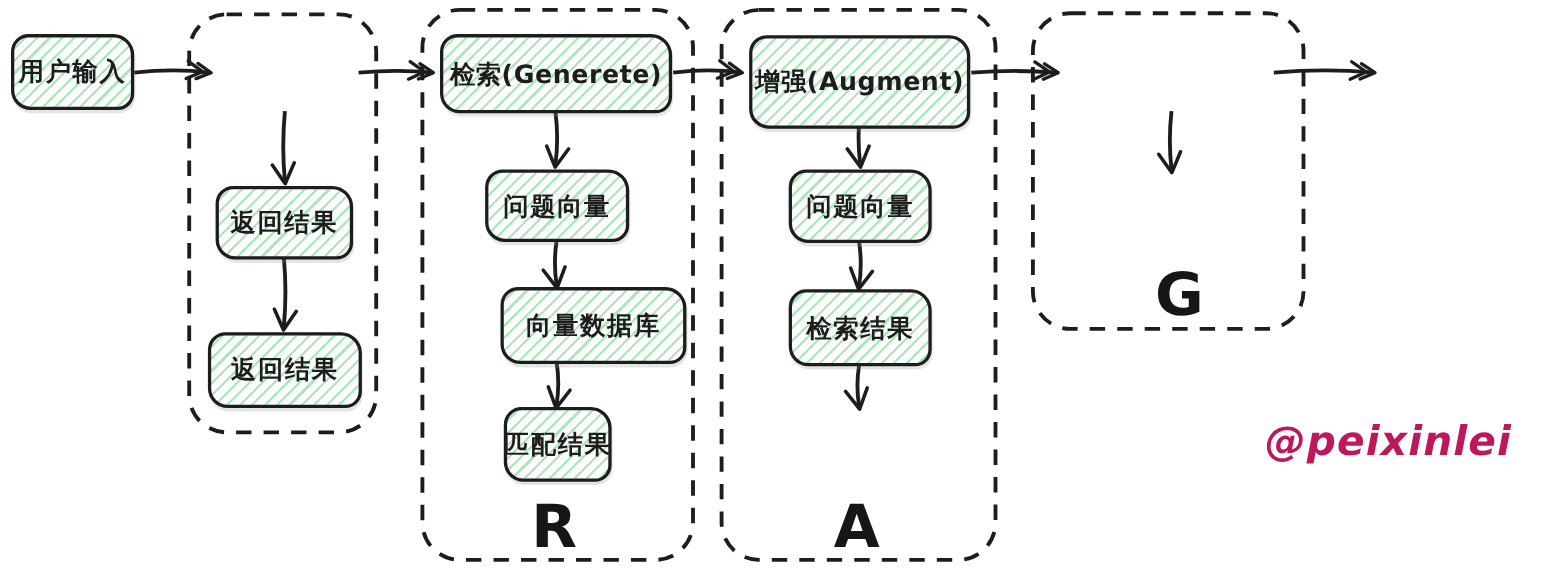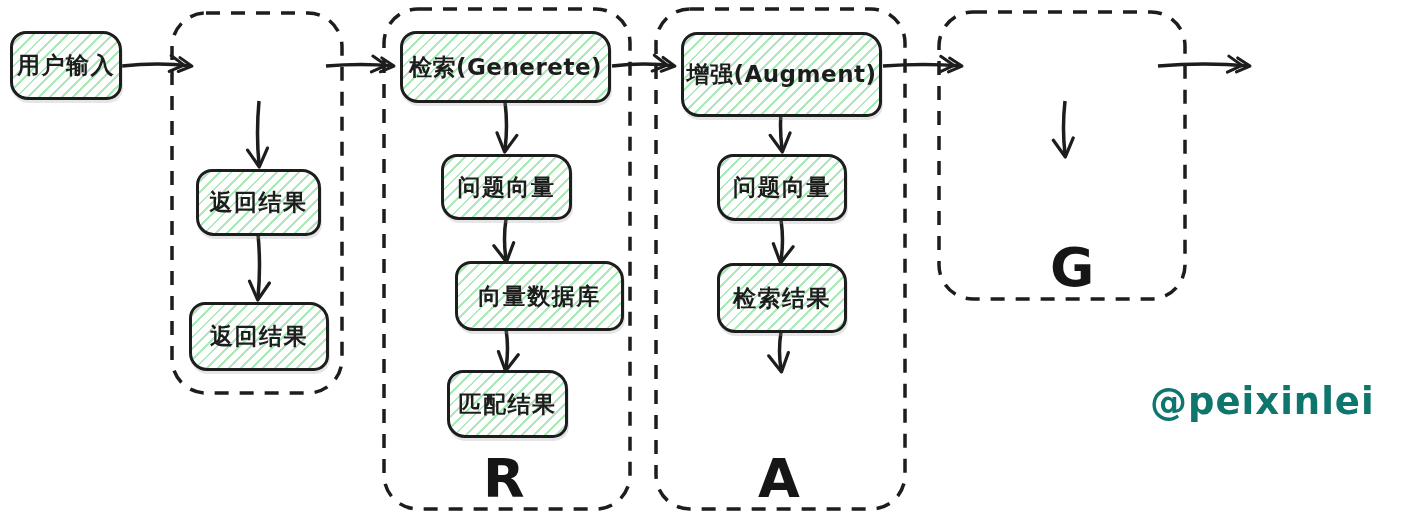--- a/index.html
+++ b/index.html
@@ -21,22 +21,22 @@
     color:#1d1d1d;
     box-shadow:1px 3px 0 rgba(150,150,150,.25);
   }
   .node.wide{letter-spacing:0.5px;}
   .big-letter{
     position:absolute;font-family:"DejaVu Sans",sans-serif;
     font-weight:900;font-size:54px;line-height:1;color:#161616;
   }
   .watermark{
     position:absolute;left:1150px;top:380px;
-    font-size:37px;font-weight:bold;
-    color:#0f766e;letter-spacing:1px;
+    font-size:37px;font-weight:bold;font-style:italic;
+    color:#be185d;letter-spacing:1px;
   }
 </style>
 </head>
 <body>
 
 <div class="canvas">
 
   <svg class="layer" viewBox="0 0 1402 521">
     <defs>
       <marker id="mV" viewBox="0 0 24 24" markerWidth="24" markerHeight="24" refX="17" refY="12" orient="auto" markerUnits="userSpaceOnUse">
@@ -70,21 +70,21 @@
   </svg>
 
   <div class="node" style="left:10px;top:31px;width:112px;height:69px">用户输入</div>
 
   <div class="node" style="left:196px;top:169px;width:125px;height:67px">返回结果</div>
   <div class="node" style="left:189px;top:302px;width:140px;height:69px">返回结果</div>
 
   <div class="node wide" style="left:400px;top:31px;width:211px;height:72px">检索(Generete)</div>
   <div class="node" style="left:441px;top:154px;width:131px;height:66px">问题向量</div>
   <div class="node" style="left:455px;top:261px;width:169px;height:70px">向量数据库</div>
-  <div class="node" style="left:447px;top:370px;width:121px;height:68px">匹配结果</div>
+  <div class="node" style="left:458px;top:370px;width:98px;height:68px">匹配结果</div>
 
   <div class="node wide" style="left:681px;top:32px;width:201px;height:85px">增强(Augment)</div>
   <div class="node" style="left:717px;top:154px;width:130px;height:67px">问题向量</div>
   <div class="node" style="left:717px;top:263px;width:130px;height:70px">检索结果</div>
 
 
 
   <div class="big-letter" style="left:483px;top:452px">R</div>
   <div class="big-letter" style="left:758px;top:452px">A</div>
   <div class="big-letter" style="left:1050px;top:241px">G</div>

